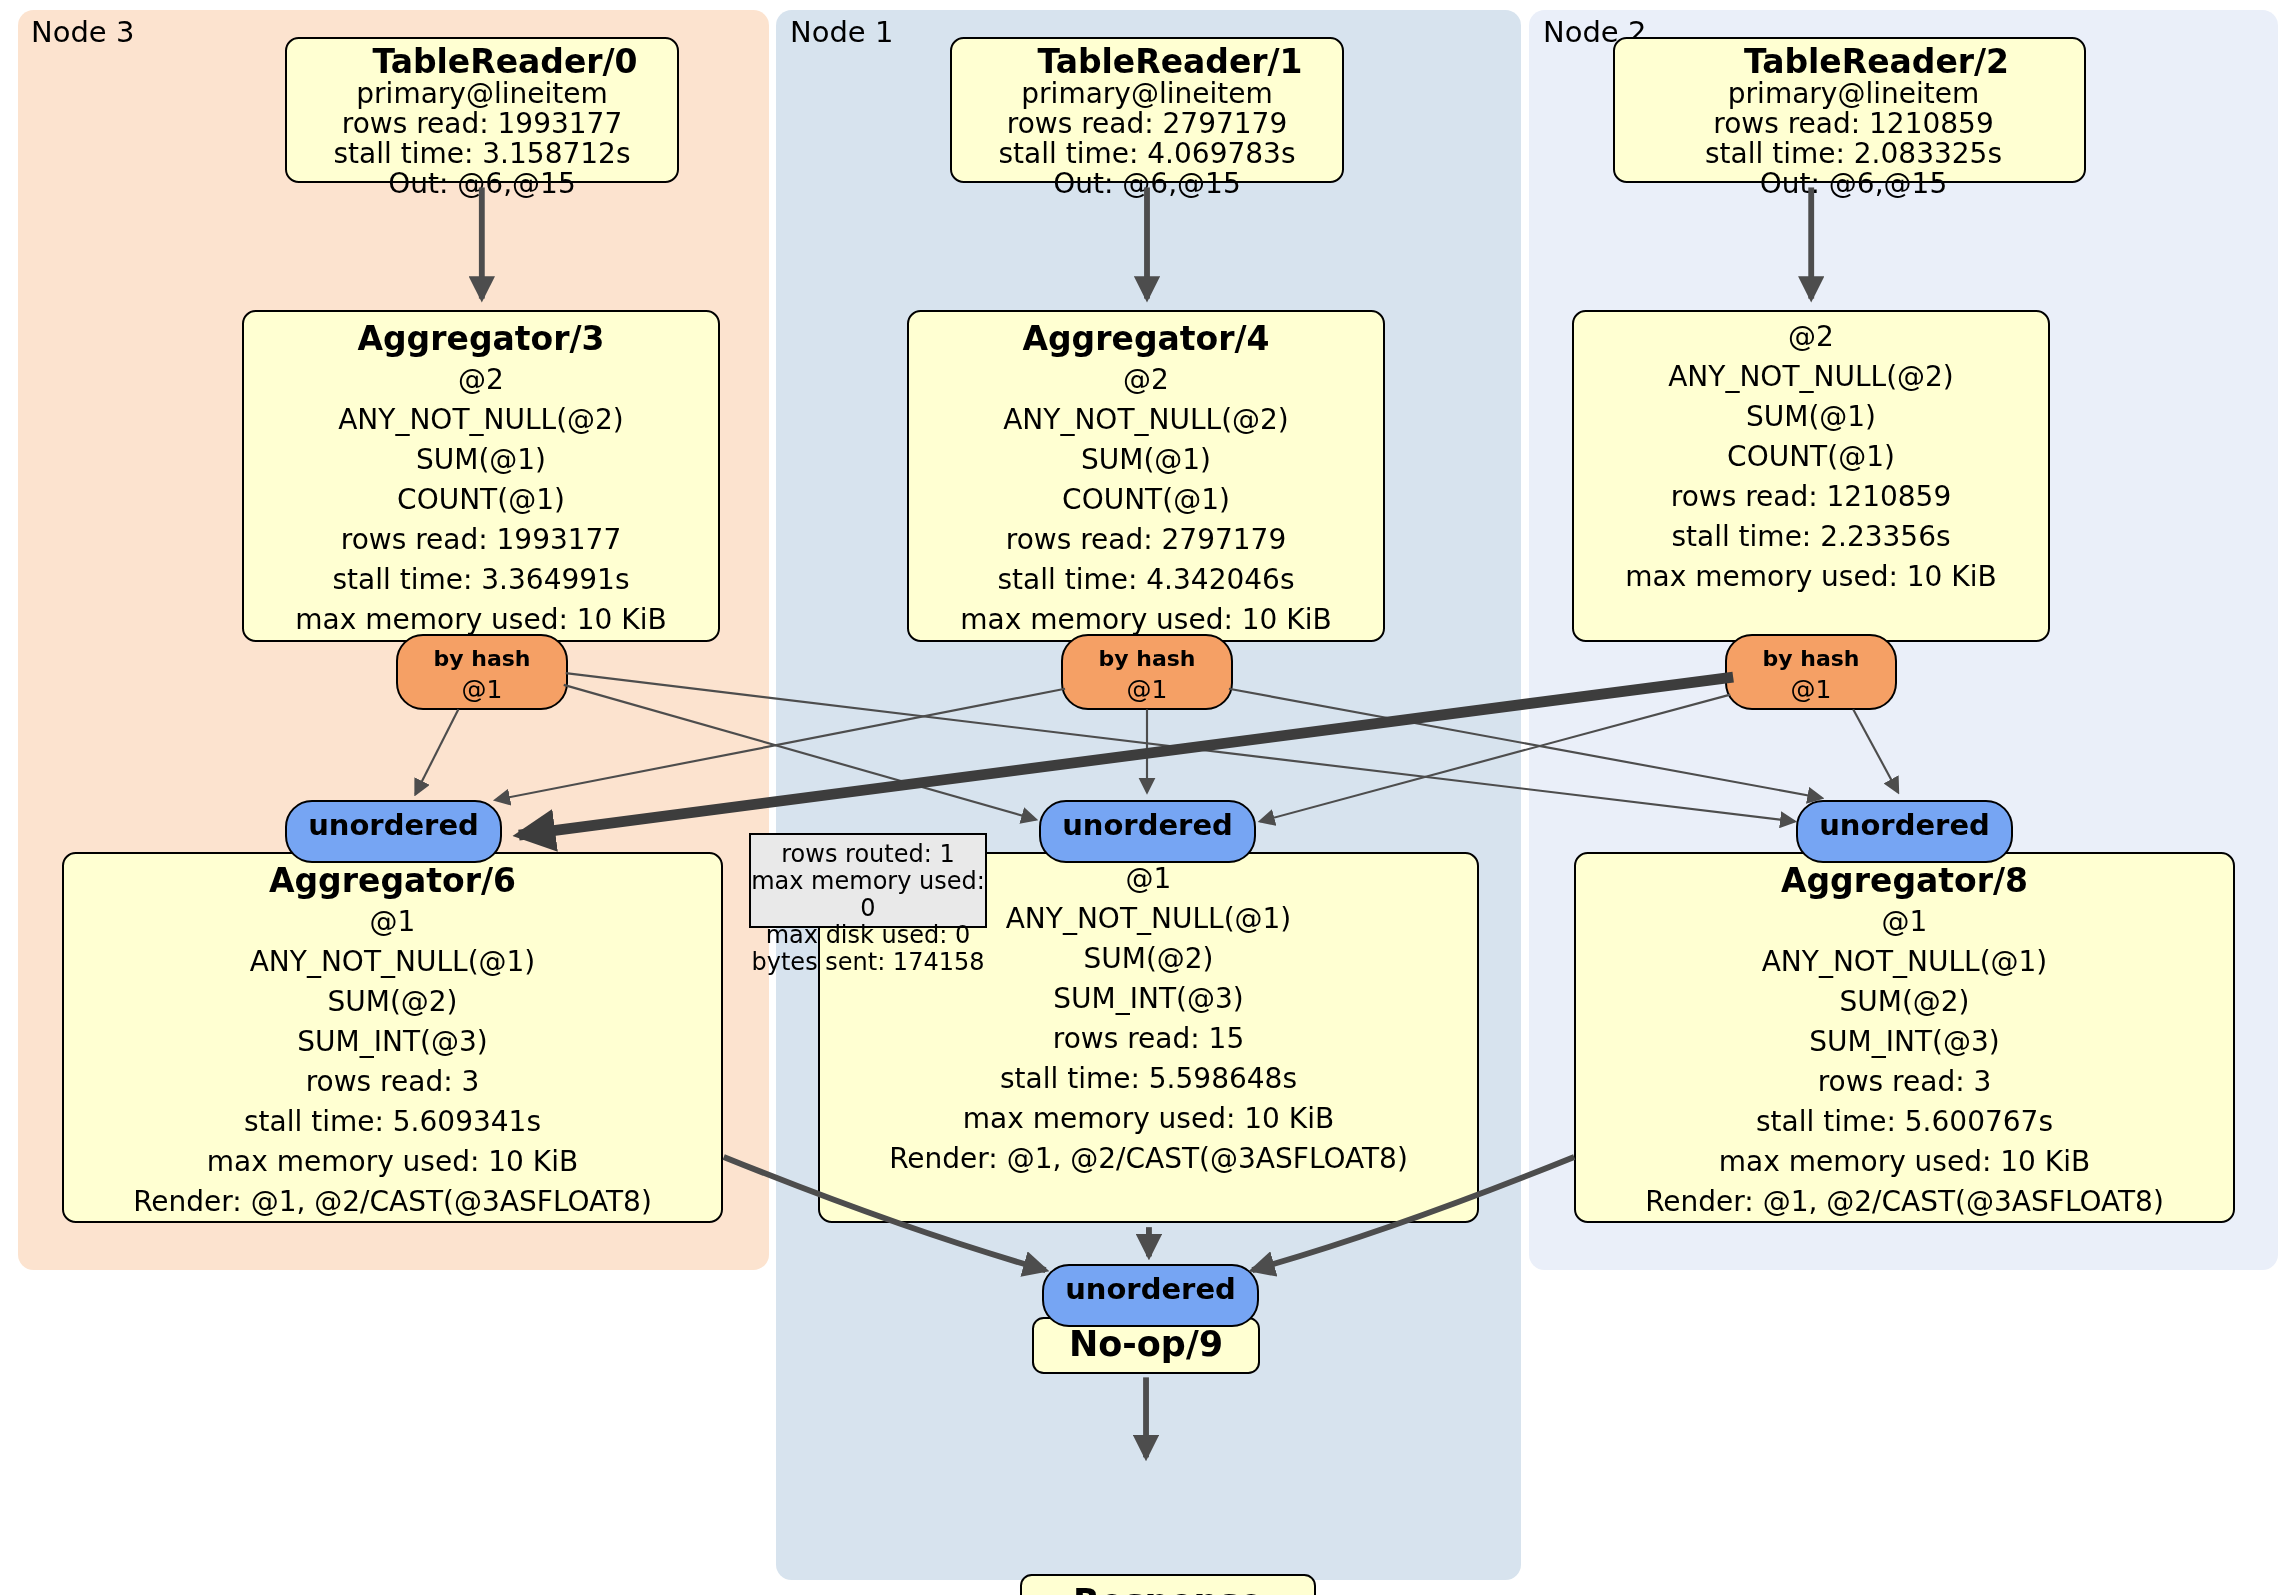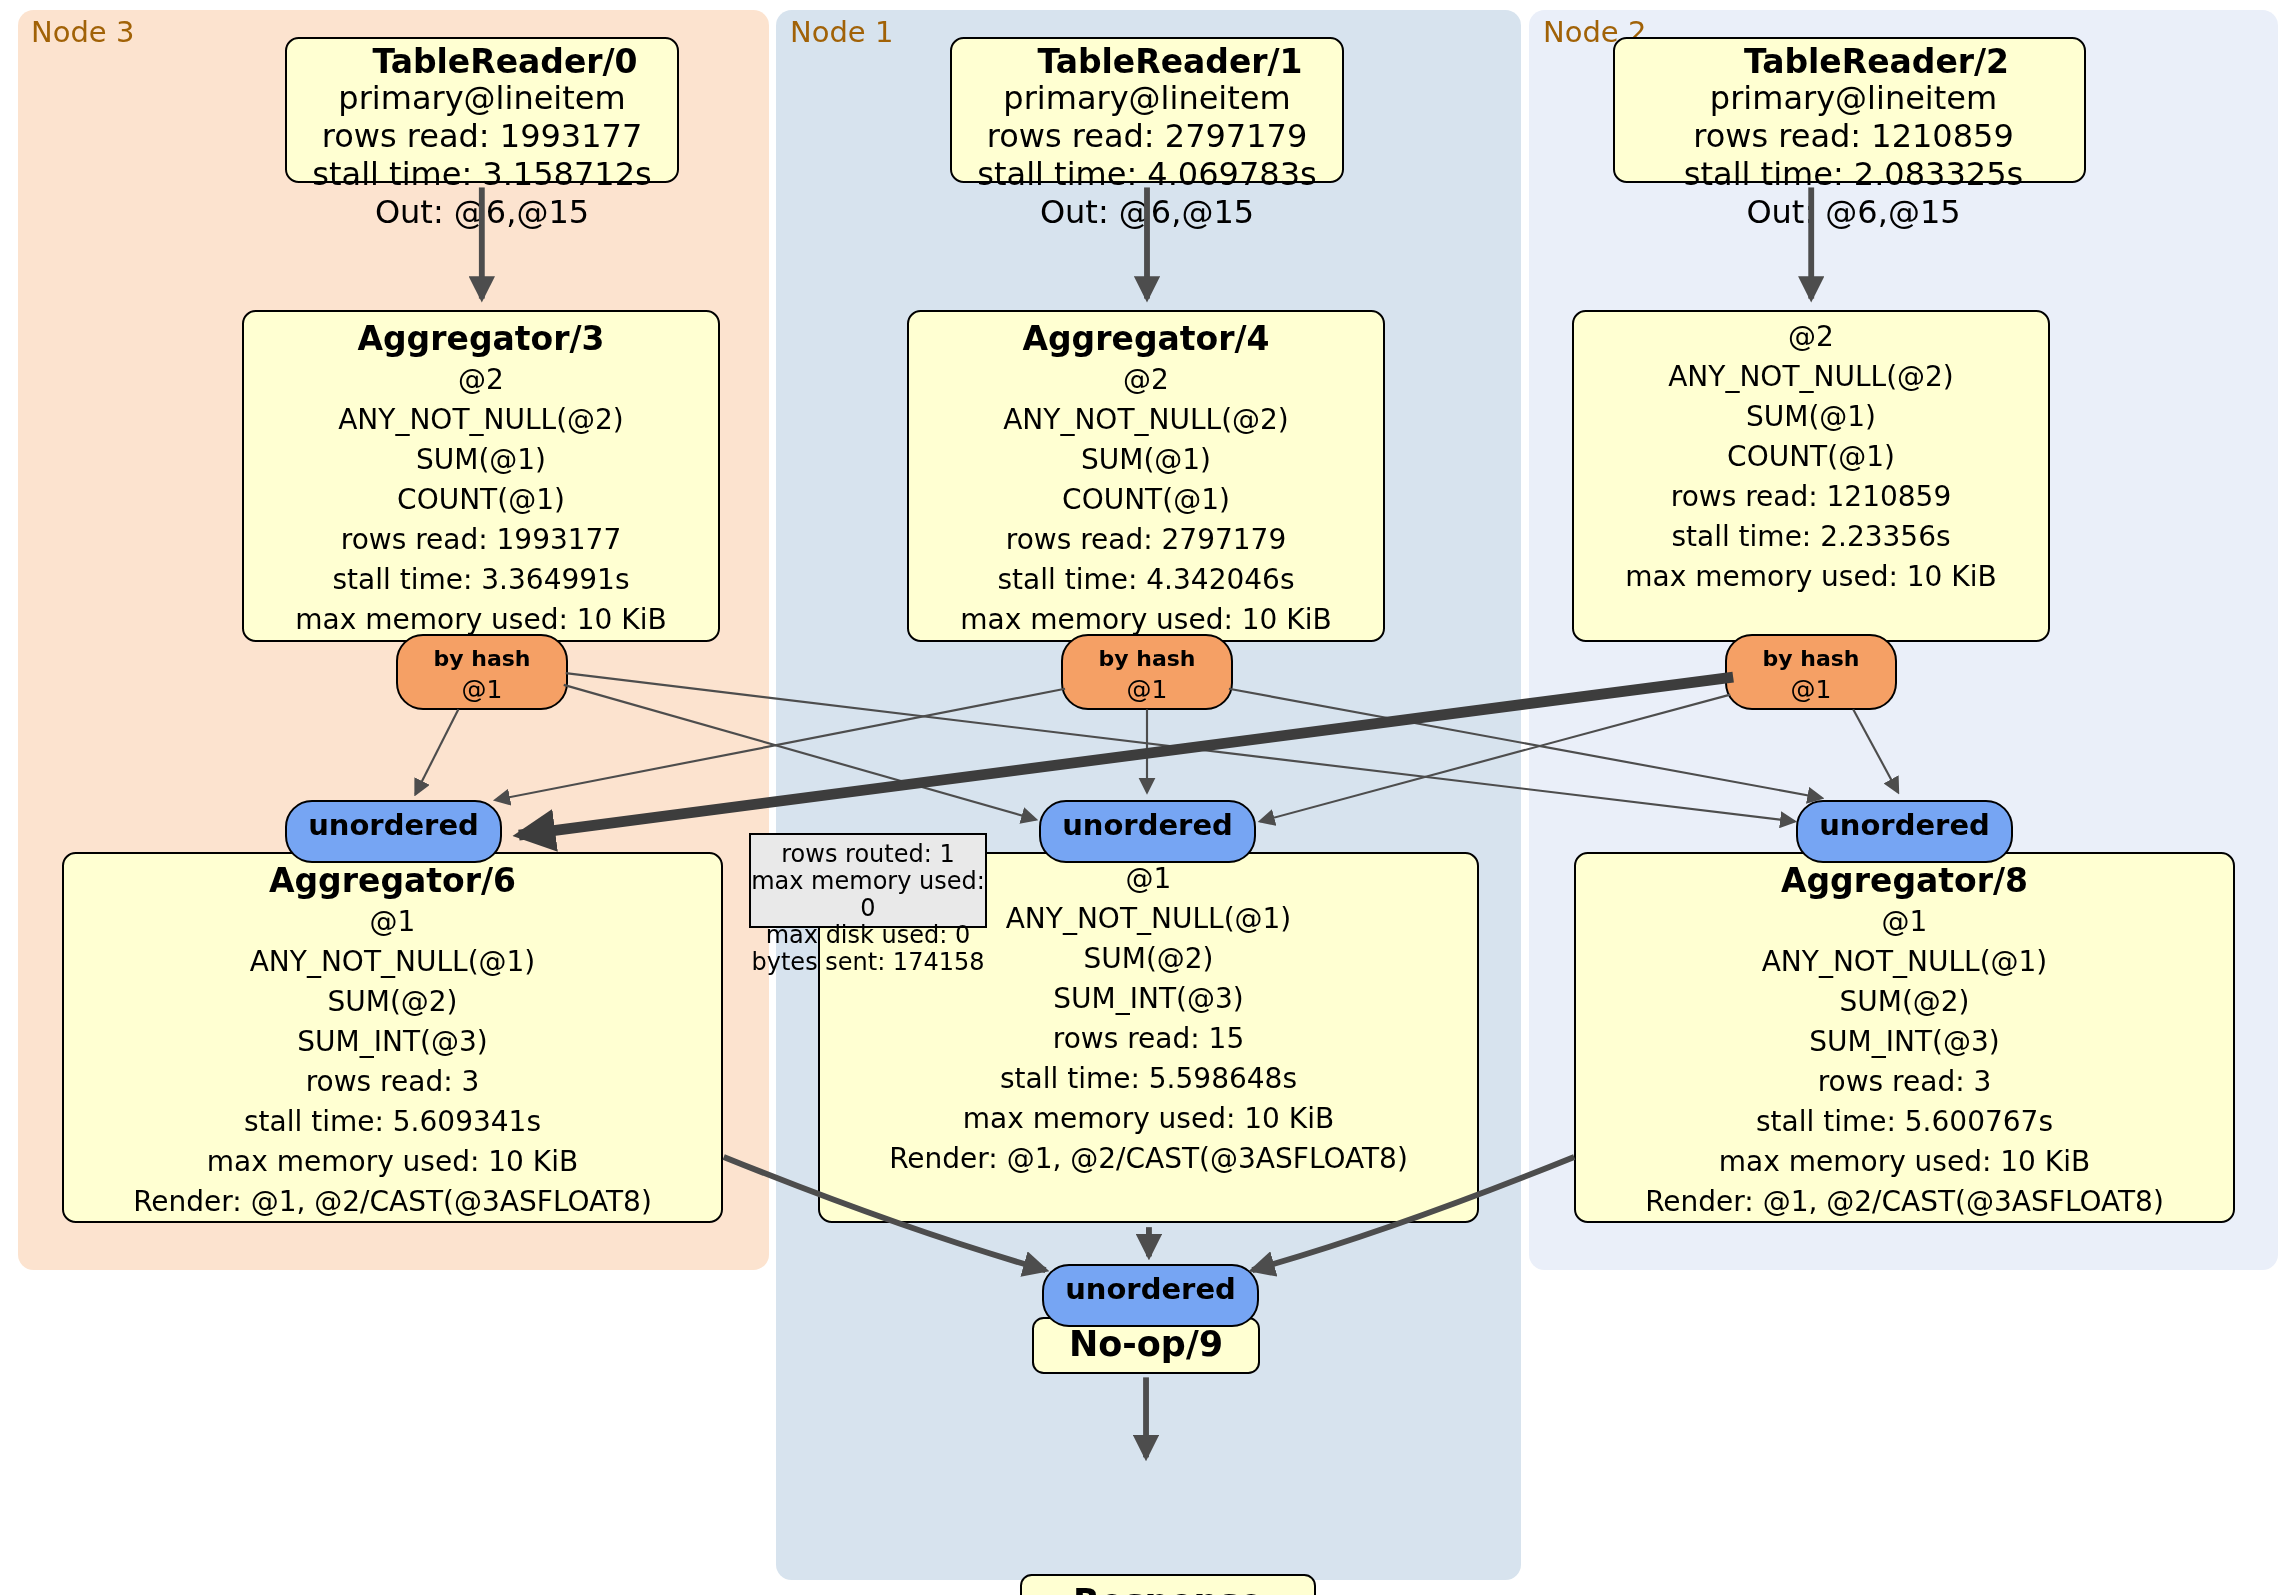--- a/index.html
+++ b/index.html
@@ -1,25 +1,25 @@
 <!DOCTYPE html>
 <html><head>
 <meta charset="utf-8">
 <style>
   html,body{margin:0;padding:0;background:#ffffff;}
   #canvas{position:relative;width:2294px;height:1596px;background:#ffffff;overflow:hidden;
           font-family:"DejaVu Sans","Liberation Sans",sans-serif;color:#000;}
   .panel{position:absolute;border-radius:15.6px;}
-  .panel-label{position:absolute;font-size:29px;line-height:33px;color:#a16207;}
+  .panel-label{position:absolute;font-size:29px;line-height:33px;color:#000000;}
   .pbox{position:absolute;background:#ffffd2;border:2px solid #000;border-radius:13.7px;
         text-align:center;box-sizing:border-box;padding-top:4.9px;z-index:3;}
   .pbox .title{font-weight:bold;font-size:33px;line-height:43px;white-space:nowrap;}
   .pbox .lines{font-size:28px;line-height:40px;white-space:pre-line;}
   .tr .title{line-height:35px;margin-left:46px;}
-  .tr .lines{font-size:32px;line-height:38px;}
+  .tr .lines{font-size:28px;line-height:30px;}
   .router{position:absolute;background:#f5a065;border:2.9px solid #000;border-radius:27px;
           text-align:center;box-sizing:border-box;z-index:4;padding-top:5.9px;}
   .router .rtitle{font-weight:bold;font-size:22px;line-height:33px;}
   .router .rsub{font-size:25px;line-height:29px;}
   .sync{position:absolute;background:#76a5f3;border:2.9px solid #000;border-radius:27px;
         text-align:center;font-weight:bold;font-size:29px;box-sizing:border-box;z-index:4;}
   .sync-mid{width:217px;height:63px;line-height:47px;}
   .nbox{position:absolute;background:#ffffd2;border:2.4px solid #000;border-radius:11.7px;
         text-align:center;font-weight:bold;box-sizing:border-box;z-index:3;}
   .edges{position:absolute;left:0;top:0;z-index:5;pointer-events:none;}

